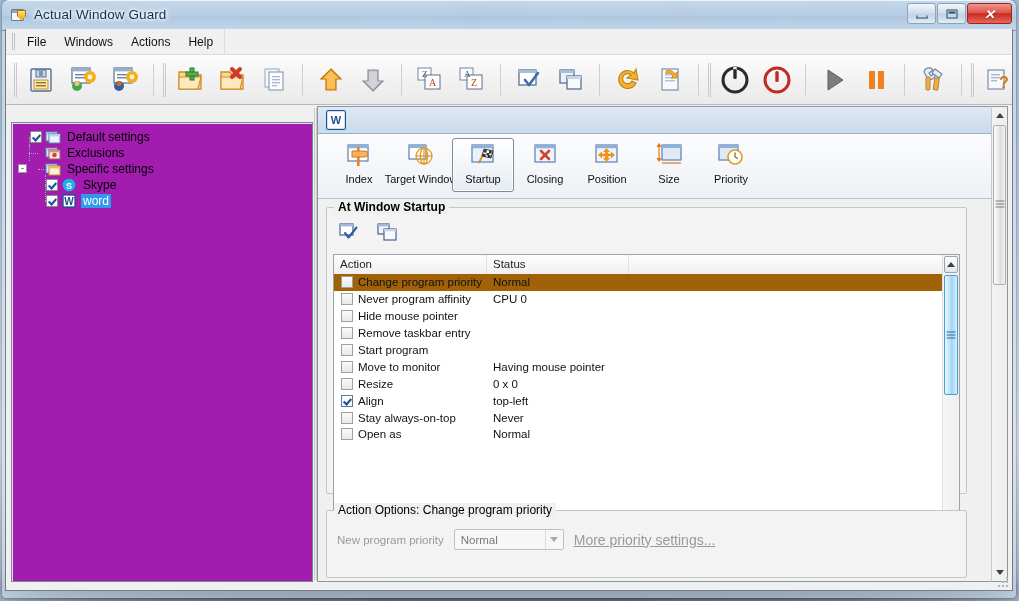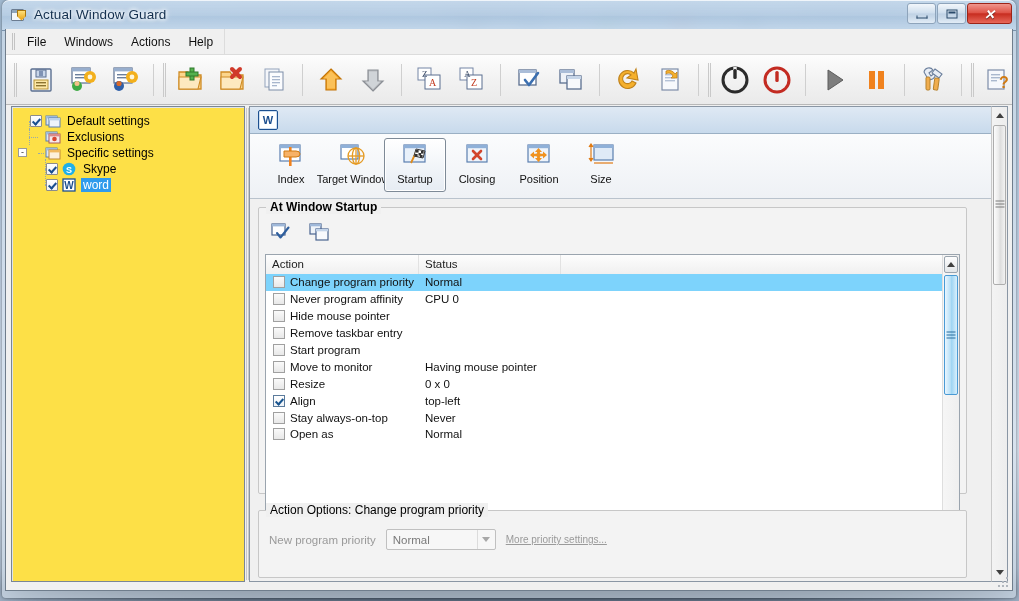--- a/index.html
+++ b/index.html
@@ -110,21 +110,21 @@
   .tgrip:before{left:2px;}.tgrip:after{left:4px;}
   .tsep{width:1px;height:32px;background:#cfcfcf;margin:0 7px;flex:none;}
   .tbtn{
     width:42px;height:42px;display:flex;align-items:center;justify-content:center;flex:none;
   }
   .tbtn svg{display:block;}
 
   
   #split{position:absolute;left:0;top:75px;right:0;bottom:0;display:flex;}
   #leftpane{
-    width:234px;margin:2px 0 8px 5px;background:#fde047;
+    width:302px;margin:18px 0 8px 5px;background:#a21caf;
     border:1px solid #7a8694;box-sizing:border-box;position:relative;
     box-shadow:inset 1px 1px 0 #dde3ea;
   }
   #splitgrip{width:4px;margin:4px 0 10px 0;position:relative;}
   #splitgrip:before,#splitgrip:after{content:"";position:absolute;top:0;bottom:0;width:1px;background:#c9c9c9;}
   #splitgrip:before{left:1px;}#splitgrip:after{left:3px;}
 
   
   #tree{padding:6px 0 0 0;font-size:12px;color:#000;}
   .tnode{display:flex;align-items:center;height:16px;position:relative;padding-left:18px;}
@@ -199,21 +199,21 @@
     box-sizing:border-box;position:relative;overflow:hidden;
   }
   #listhead{display:flex;height:19px;background:linear-gradient(180deg,#fdfdfd,#f0f0f0);
      border-bottom:1px solid #d4d4d4;font-size:11.5px;color:#222;}
   #listhead .hc{padding:3px 0 0 6px;border-right:1px solid #e2e2e2;box-sizing:border-box;}
   .c-action{width:153px;}
   .c-status{width:142px;}
   .c-rest{flex:1;}
   #listbody{position:absolute;left:0;top:19px;right:17px;bottom:0;overflow:hidden;}
   .lrow{display:flex;align-items:center;height:16.9px;font-size:11.5px;color:#111;}
-  .lrow.sel{background:#7dd3fc;align-items:center;}
+  .lrow.sel{background:#a16207;align-items:center;}
   .lcheck{
     width:12px;height:12px;border:1px solid #a0a0a0;background:linear-gradient(180deg,#fafafa,#e8e8e8);
     margin:0 5px 0 7px;flex:none;position:relative;box-sizing:border-box;
   }
   .lcheck.on{background:linear-gradient(180deg,#fff,#eef3f8);border-color:#5b7b9c;}
   .lcheck.on:after{
     content:"";position:absolute;left:3px;top:1px;width:3px;height:6px;
     border:solid #18548f;border-width:0 2px 2px 0;transform:rotate(42deg);
   }
   .lname{width:129px;white-space:nowrap;overflow:hidden;}
@@ -246,21 +246,21 @@
   #opt-group{margin-top:16px;height:66px;}
   #opt-row{display:flex;align-items:center;padding:18px 0 0 10px;gap:10px;}
   .olabel{font-size:11.5px;color:#9a9a9a;}
   .ocombo{
     width:110px;height:21px;border:1px solid #c0c0c0;background:#f7f7f7;
     display:flex;align-items:center;justify-content:space-between;
     padding:0 0 0 6px;box-sizing:border-box;font-size:11.5px;color:#7a7a7a;border-radius:2px;
   }
   .ocombo .dd{width:17px;height:19px;display:flex;align-items:center;justify-content:center;border-left:1px solid #dcdcdc;}
   .ocombo .dd .arr{border-left-width:4px;border-right-width:4px;border-top:5px solid #a8a8a8;}
-  .olink{font-size:10px;color:#9a9a9a;text-decoration:underline;}
+  .olink{font-size:14px;color:#9a9a9a;text-decoration:underline;}
 
   
   #outer-sb{
     position:absolute;right:0;top:0;bottom:0;width:17px;
     background:linear-gradient(90deg,#f3f3f3,#ededed);
     border:1px solid #8a96a4;border-left:1px solid #c9c9c9;box-sizing:border-box;
   }
   .osbthumb{
     position:absolute;left:1px;right:1px;border:1px solid #adadad;border-radius:2px;
     background:linear-gradient(90deg,#fcfcfc,#e9e9e9 45%,#dcdcdc 55%,#f2f2f2);
@@ -703,20 +703,34 @@
                       <line x1="5" y1="2" x2="5" y2="17"></line>
                       <line x1="8" y1="20" x2="27" y2="20"></line>
                       <path d="M3 4 l2 -3 l2 3" fill="#e07b14"></path>
                       <path d="M3 15 l2 3 l2 -3" fill="#e07b14"></path>
                     </g>
                   </svg>
               </span>
               <span class="tlab">Size</span>
             </div>
 
+            <div class="tab">
+              <span class="tico">
+                <svg width="30" height="28" viewBox="0 0 30 28">
+                    <rect x="3" y="2" width="19" height="15" fill="#dfeaf7" stroke="#5b7fb0" stroke-width="1.2"></rect>
+                    <rect x="3" y="2" width="19" height="3" fill="#8fb0d8"></rect>
+                    <circle cx="19" cy="14" r="7" fill="#fff" stroke="#e09a1a" stroke-width="1.6"></circle>
+                    <g stroke="#7a6a4a" stroke-width="1.3">
+                      <line x1="19" y1="14" x2="19" y2="9.5"></line>
+                      <line x1="19" y1="14" x2="22" y2="15.5"></line>
+                    </g>
+                  </svg>
+              </span>
+              <span class="tlab">Priority</span>
+            </div>
 
           </div>
 
           <div class="group" id="startup-group">
             <div class="glegend">At Window Startup</div>
 
             <div id="startup-tools">
               <div class="stbtn">
                 <svg width="24" height="22" viewBox="0 0 24 22">
                   <rect x="2" y="3" width="13" height="11" fill="#fff" stroke="#4a6490" stroke-width="1.2"></rect>

